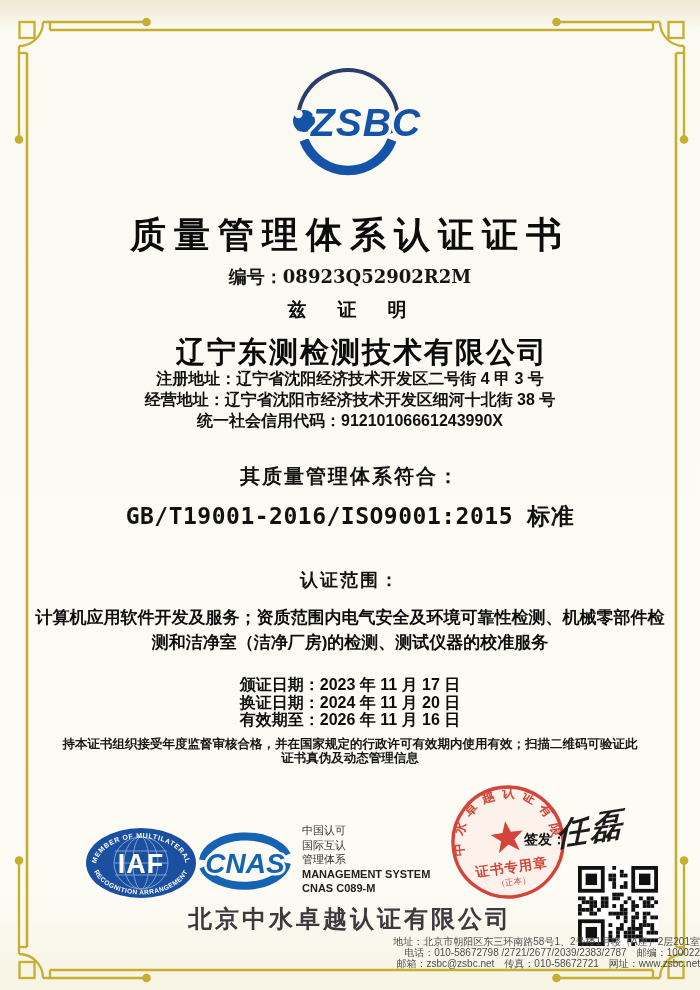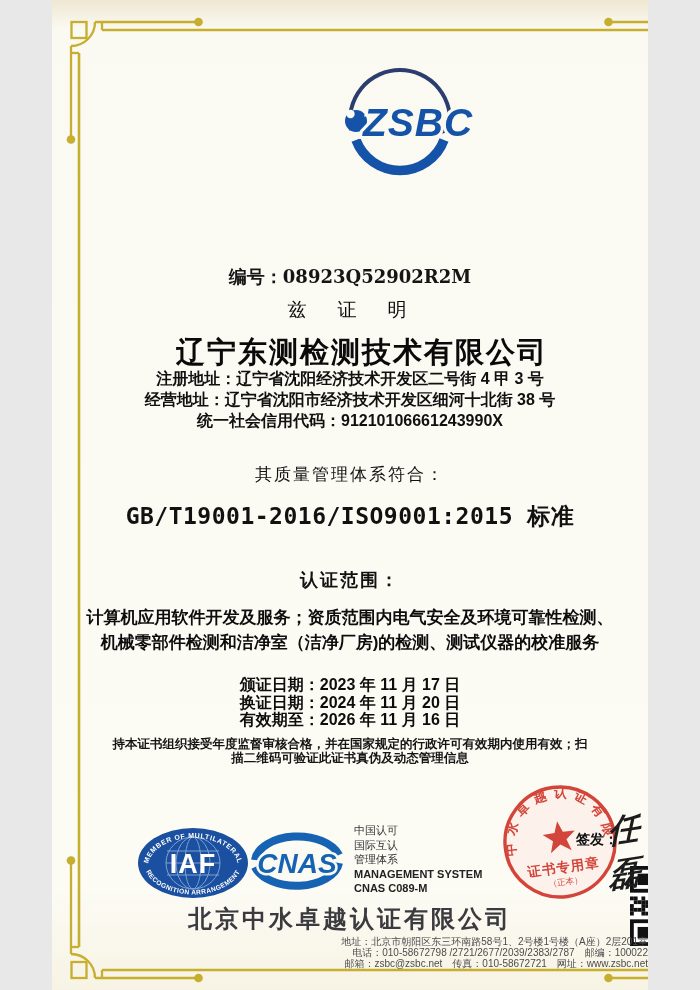--- a/index.html
+++ b/index.html
@@ -1,28 +1,28 @@
 <!DOCTYPE html>
 <html><head>
 <meta charset="utf-8">
 <style>
   html,body{margin:0;padding:0;background:#e8e8e8;}
-  .page{position:relative;width:596px;height:990px;margin:0 auto;overflow:hidden;
+  .page{position:relative;width:700px;height:990px;margin:0 auto;overflow:hidden;
         background:linear-gradient(180deg,#efe7d2 0%,#fbfaf2 3%,#fcfbf4 90%,#f7f3e4 100%);
         font-family:"Liberation Sans","DejaVu Sans",sans-serif;color:#111;}
   .abs{position:absolute;}
   .cblock{position:absolute;left:0;right:0;text-align:center;}
   svg{display:block;}
   .frame{position:absolute;inset:0;}
   .title{top:211px;font-size:36px;font-weight:bold;letter-spacing:8px;color:#0c0c0c;}
   .certno{top:265px;font-size:18px;font-weight:600;font-family:"DejaVu Serif","Liberation Serif",serif;color:#151515;}
-  .certify{top:297px;font-size:19px;font-weight:normal;letter-spacing:6px;color:#0c0c0c;}
+  .certify{top:297px;font-size:19px;font-weight:bold;letter-spacing:6px;color:#0c0c0c;}
   .cname{top:333px;font-size:29px;font-weight:bold;letter-spacing:2px;color:#0a0a0a;padding-left:24px;}
   .addrs{top:368px;font-size:16px;font-weight:bold;line-height:21px;color:#101010;}
-  .stdintro{top:463px;font-size:17px;font-weight:normal;letter-spacing:2px;}
+  .stdintro{top:463px;font-size:20px;font-weight:bold;letter-spacing:2px;}
   .stdcode{top:501px;font-size:23px;font-weight:bold;font-family:"DejaVu Sans Mono","Liberation Mono",monospace;letter-spacing:.5px;}
   .scopelabel{top:568px;font-size:18px;font-weight:bold;letter-spacing:2px;}
   .scopetext{top:605px;font-size:17px;font-weight:bold;line-height:25px;padding:0 34px;color:#0d0d0d;}
   .dates{top:676px;}
   .dates .inner{display:inline-block;text-align:right;font-size:16px;font-weight:bold;line-height:17.5px;color:#0d0d0d;}
   .notice{top:738px;font-size:12.5px;font-weight:bold;line-height:13.5px;padding:0 58px;color:#151515;}
   .acctext{left:302px;top:823px;font-size:11px;line-height:14.5px;color:#333;text-align:left;}
   .acctext .en{font-weight:bold;color:#222;}
   .sealwrap{left:448px;top:782px;width:120px;height:120px;}
   .signlabel{left:524px;top:831px;font-size:14px;font-weight:bold;color:#101010;z-index:5;}
@@ -64,20 +64,21 @@
   </svg>
 
   <svg class="abs" style="left:240px;top:64px;" width="220" height="122" viewBox="0 0 220 122">
     <path d="M 59,66 A 50,50 0 1 1 157,66 l -14,3" fill="none" stroke="#2b3d6e" stroke-width="4"></path>
     <path d="M 64,76 A 47,47 0 0 0 152,76" fill="none" stroke="#1553a8" stroke-width="9.5"></path>
     <circle cx="64" cy="57" r="11" fill="#1553a8"></circle>
     <circle cx="58.5" cy="50" r="4.2" fill="#fbfaf2"></circle>
     <text x="126" y="72" text-anchor="middle" font-size="39" font-weight="bold" font-style="italic" letter-spacing="1" fill="#1553a8" stroke="#fbfaf2" stroke-width="6" paint-order="stroke" style="font-family:'Liberation Sans',sans-serif">ZSBC</text>
   </svg>
 
+  <div class="cblock title">质量管理体系认证证书</div>
   <div class="cblock certno">
     <span>编号：</span><span>08923Q52902R2M</span>
   </div>
   <div class="cblock certify">兹　证　明</div>
 
   <div class="cblock cname">辽宁东测检测技术有限公司</div>
   <div class="cblock addrs">
     <div>注册地址：辽宁省沈阳经济技术开发区二号街 4 甲 3 号</div>
     <div>经营地址：辽宁省沈阳市经济技术开发区细河十北街 38 号</div>
     <div>统一社会信用代码：91210106661243990X</div>

